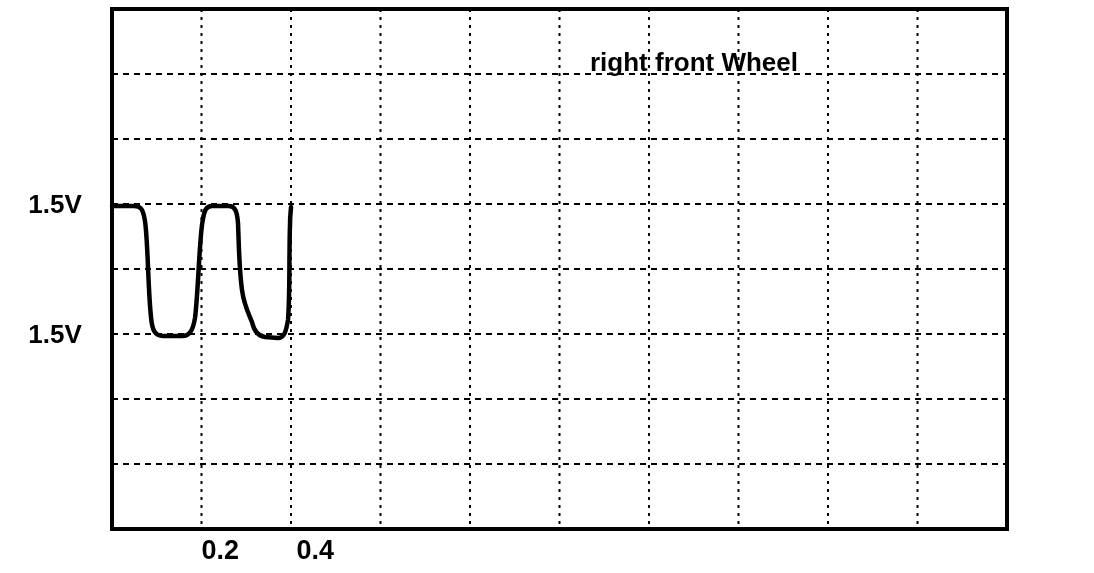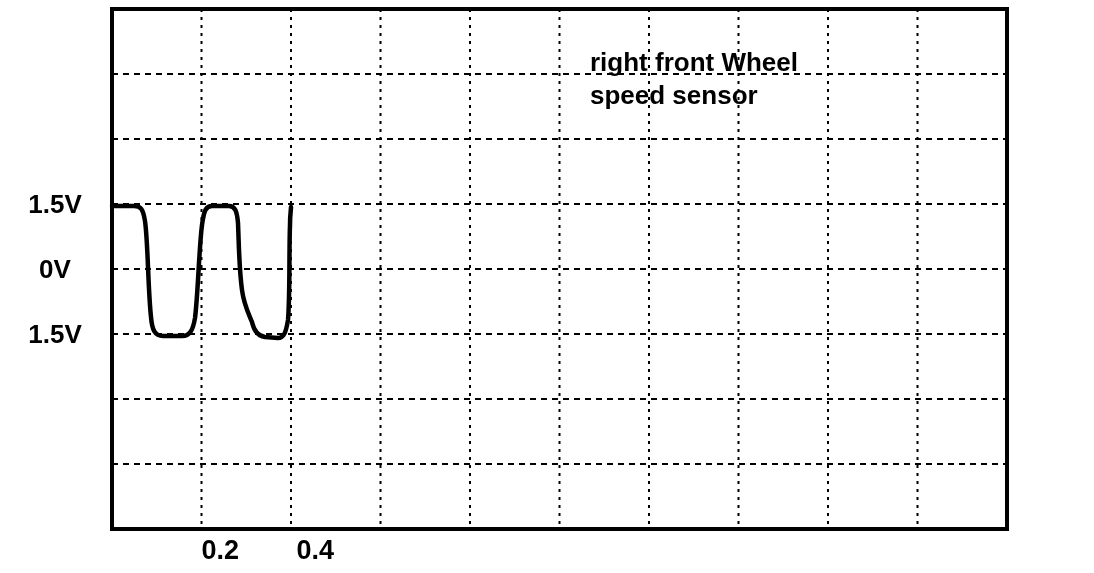--- a/index.html
+++ b/index.html
@@ -102,23 +102,21 @@
         <line x1="112" y1="334" x2="1007" y2="334" class="hgrid"></line>
         <line x1="112" y1="399" x2="1007" y2="399" class="hgrid"></line>
         <line x1="112" y1="464" x2="1007" y2="464" class="hgrid"></line>
       </g>
     <rect id="plot-border" class="plot-border" x="112" y="9" width="895" height="520"></rect>
     <path class="wave" d="M 112 206 L 134 206 C 141 206 143 209 145 221 C 148 242 148 290 151 317 C 152 330 155 336 163 336 L 182 336 C 190 336 193 330 195 318 C 198 295 199 248 202 225 C 204 210 206 206 212 206 L 229 206 C 235 206 237 211 238 223 C 239 246 239 268 242 290 C 244 305 248 312 252 322 C 254 331 258 336 265 337 L 278 338 C 284 338 286 332 288 320 C 290 297 289 250 290 225 C 290 214 291 210 291 207"></path>
   </svg>
 
   <div class="chart-title">
     <div>right front Wheel</div>
-    <div>speed sensor</div>
   </div>
 
   <div class="ylabel ylabel-top">1.5V</div>
-  <div class="ylabel ylabel-mid">0V</div>
   <div class="ylabel ylabel-bot">1.5V</div>
 
   <div class="xlabel xlabel-02">0.2</div>
   <div class="xlabel xlabel-04">0.4</div>
 
 </div>
 
 </body></html>

